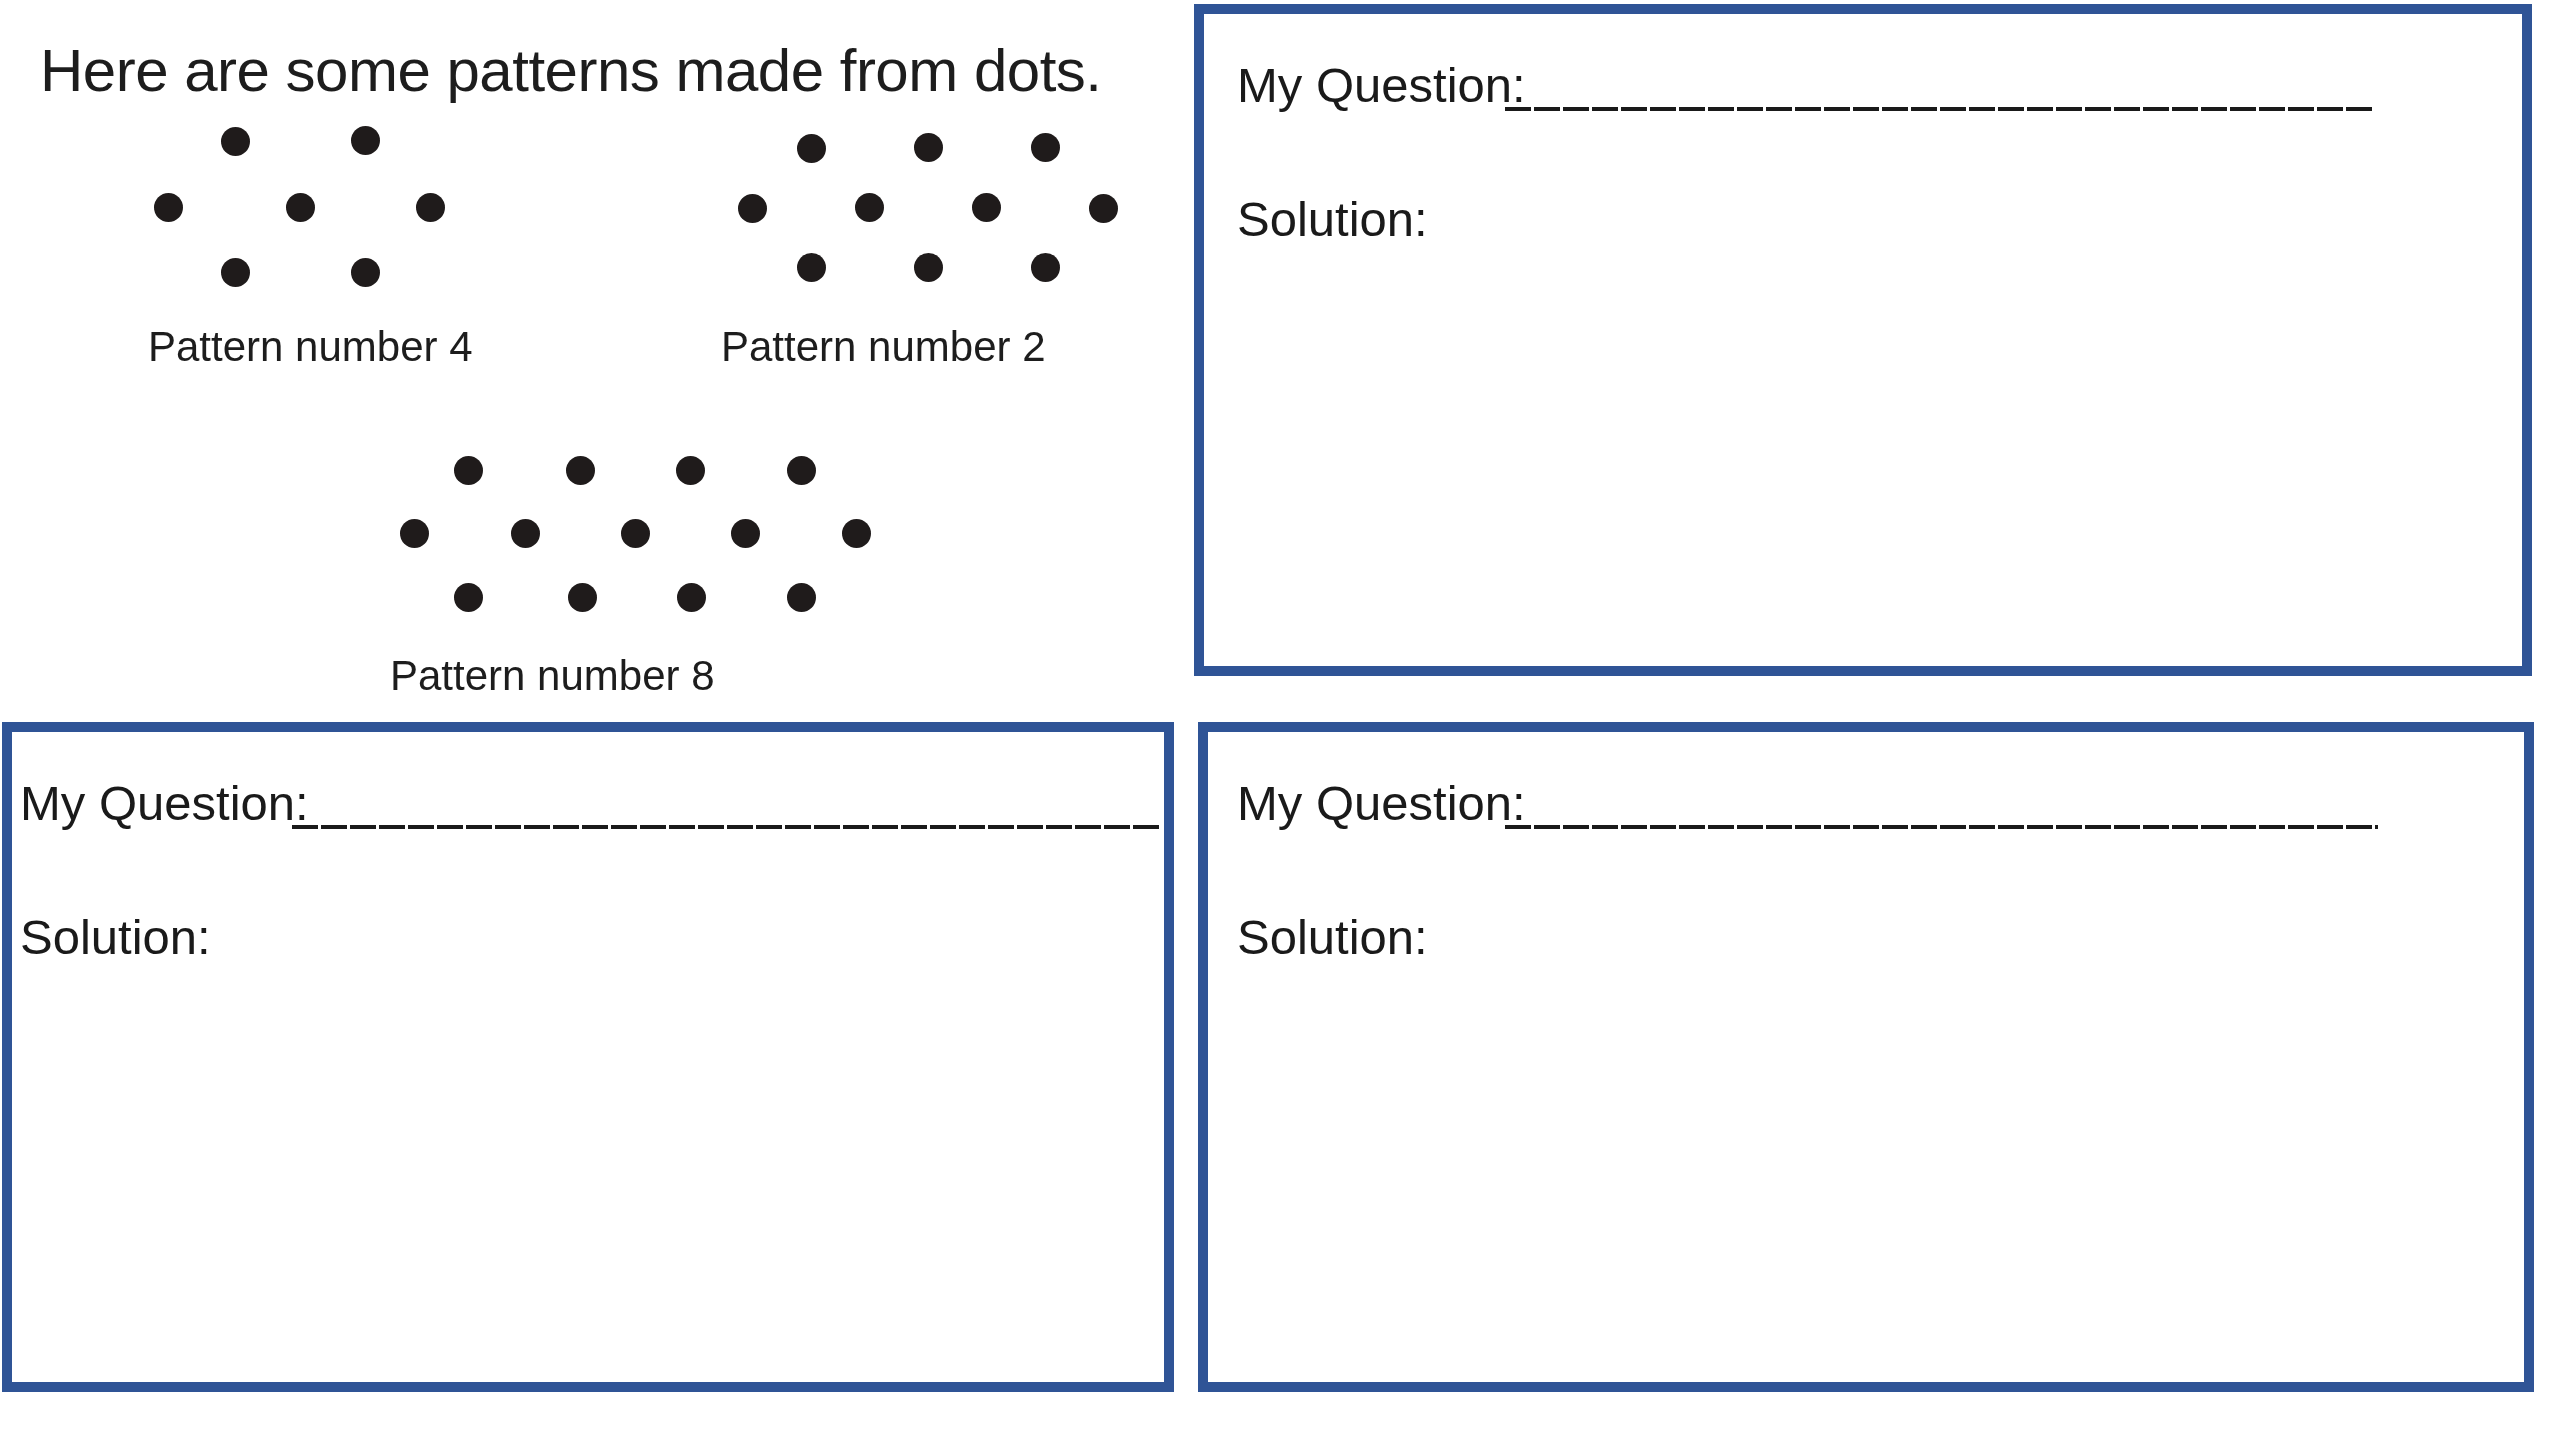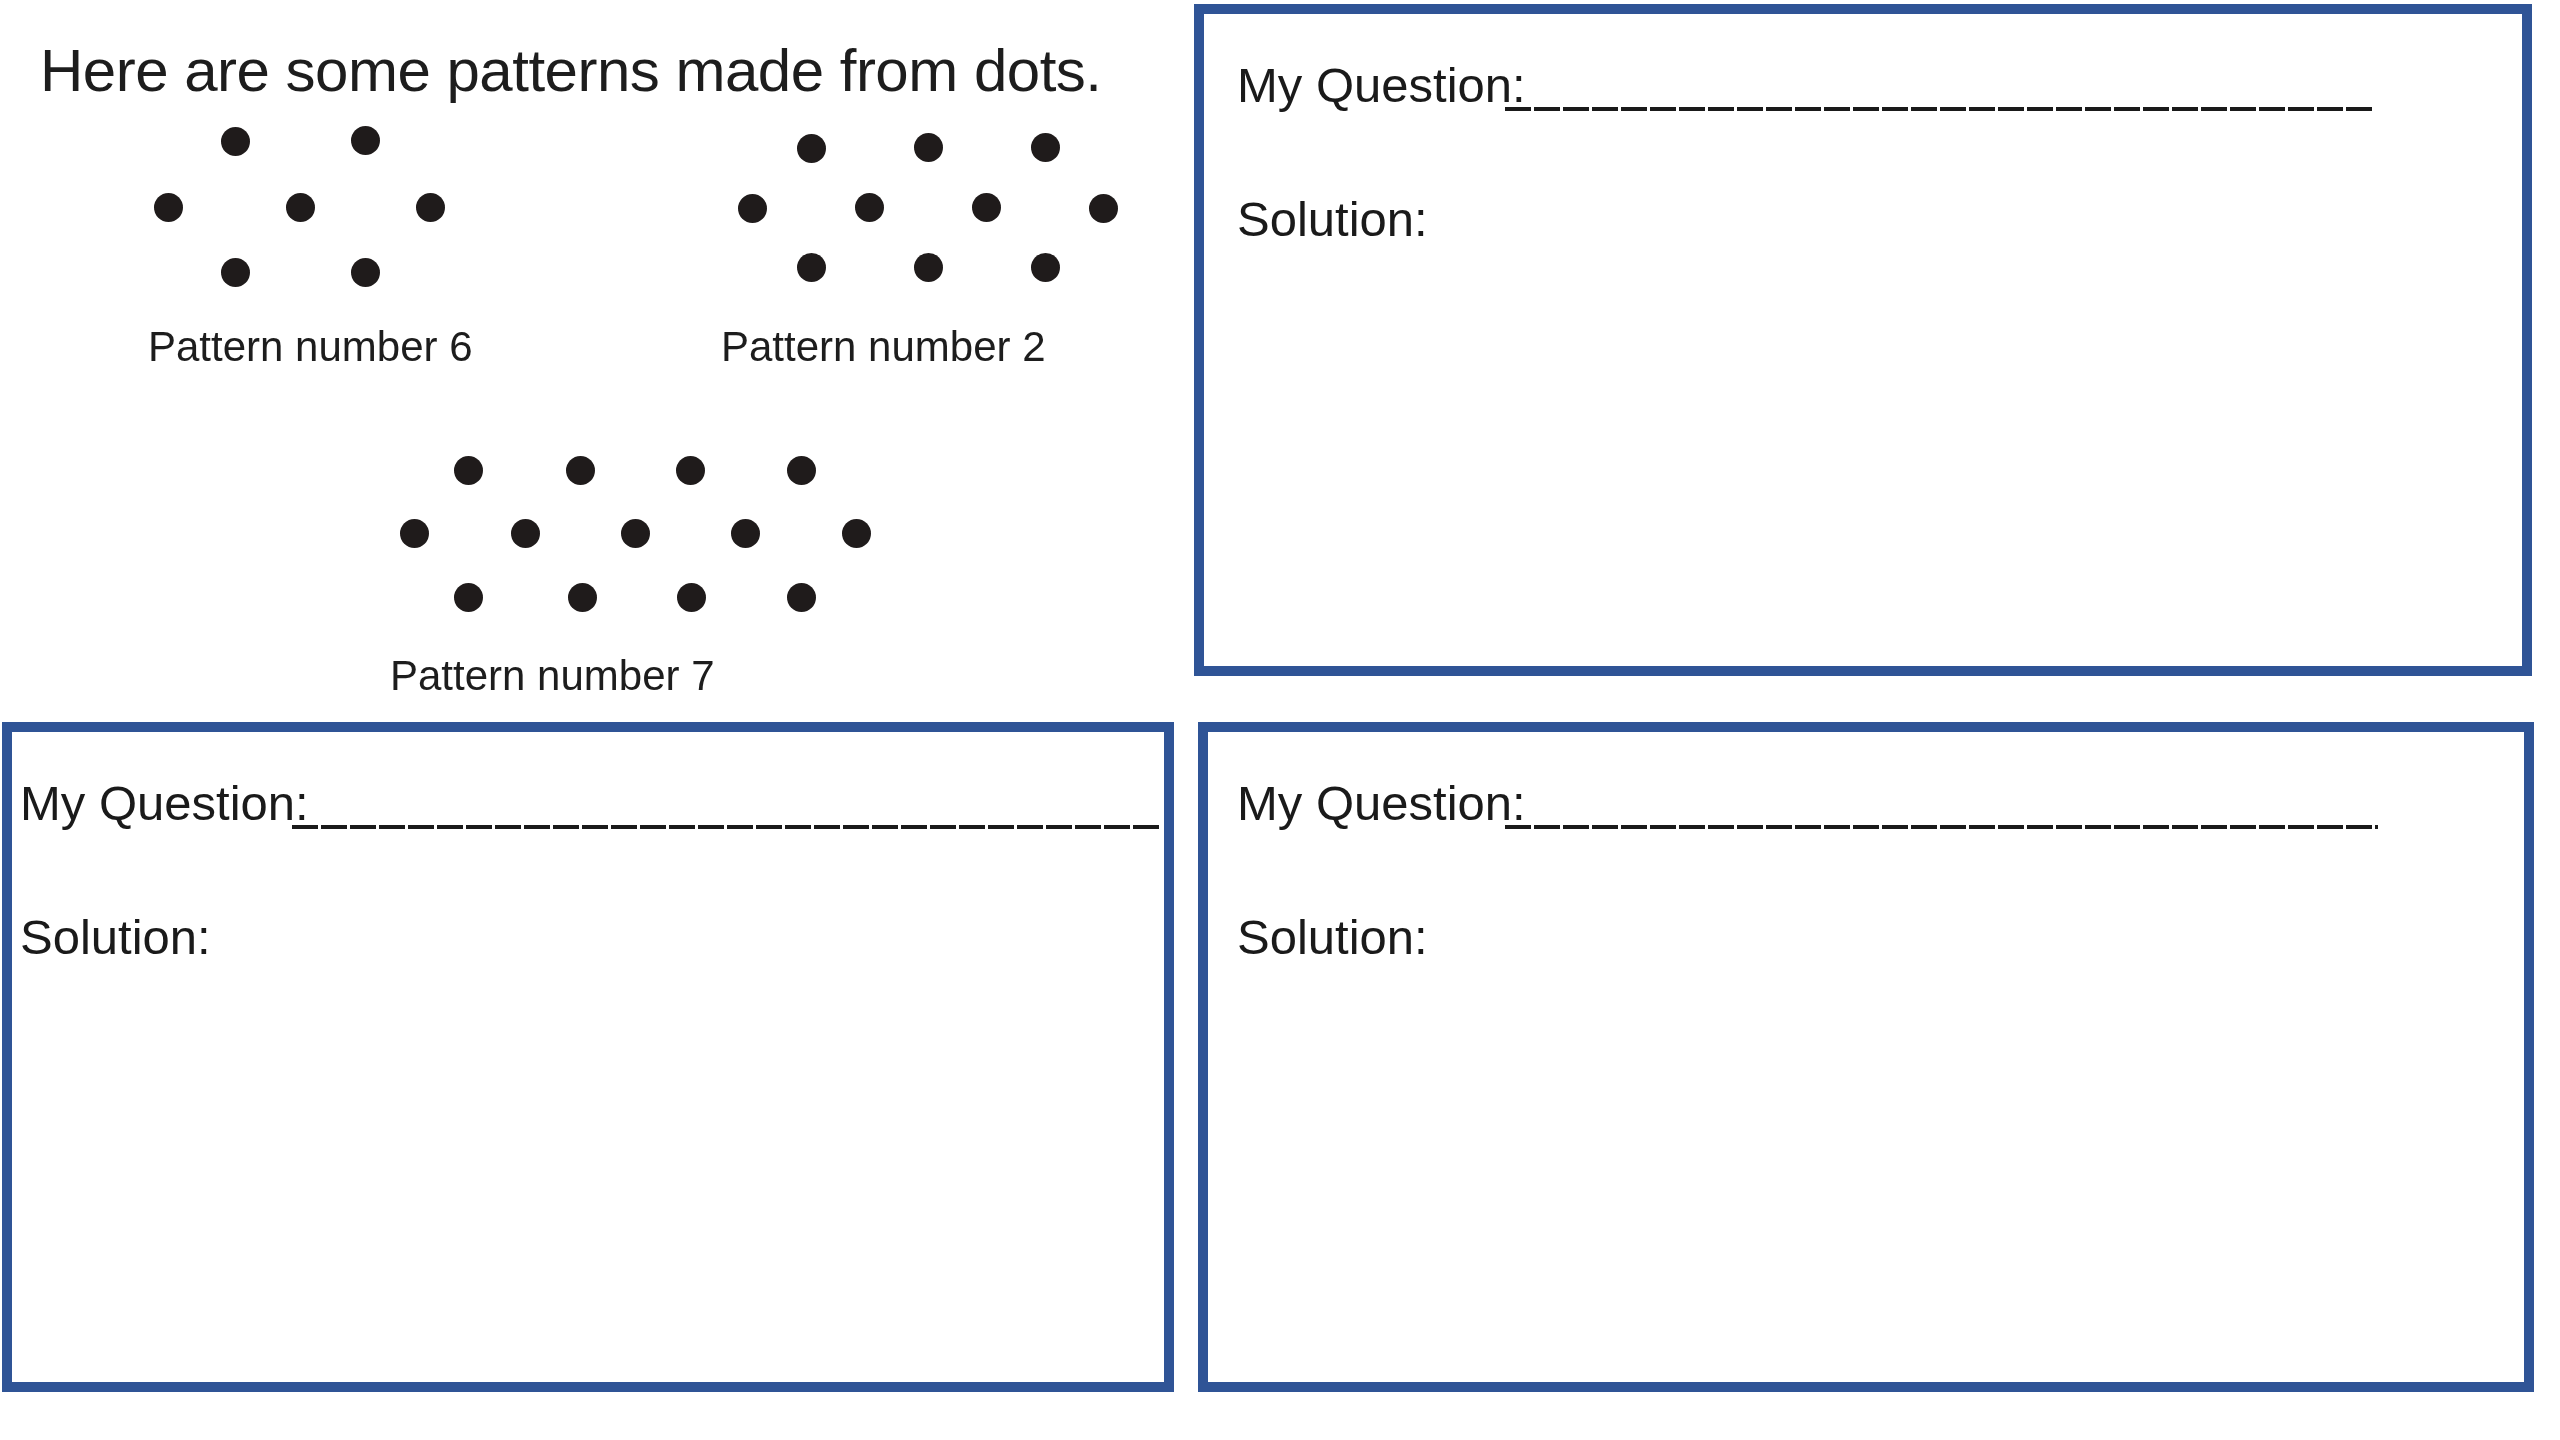--- a/index.html
+++ b/index.html
@@ -73,23 +73,23 @@
       <div class="dot" style="left: 510.5px; top: 518.5px; width: 29px; height: 29px; background: rgb(31, 27, 27);"></div>
       <div class="dot" style="left: 620.5px; top: 518.5px; width: 29px; height: 29px; background: rgb(31, 27, 27);"></div>
       <div class="dot" style="left: 730.5px; top: 518.5px; width: 29px; height: 29px; background: rgb(31, 27, 27);"></div>
       <div class="dot" style="left: 841.5px; top: 518.5px; width: 29px; height: 29px; background: rgb(31, 27, 27);"></div>
       <div class="dot" style="left: 453.5px; top: 582.5px; width: 29px; height: 29px; background: rgb(31, 27, 27);"></div>
       <div class="dot" style="left: 567.5px; top: 582.5px; width: 29px; height: 29px; background: rgb(31, 27, 27);"></div>
       <div class="dot" style="left: 676.5px; top: 582.5px; width: 29px; height: 29px; background: rgb(31, 27, 27);"></div>
       <div class="dot" style="left: 786.5px; top: 582.5px; width: 29px; height: 29px; background: rgb(31, 27, 27);"></div>
     </div>
 
-  <div class="pattern-label lbl-1">Pattern number 6</div>
+  <div class="pattern-label lbl-1">Pattern number 4</div>
   <div class="pattern-label lbl-2">Pattern number 2</div>
-  <div class="pattern-label lbl-3">Pattern number 7</div>
+  <div class="pattern-label lbl-3">Pattern number 8</div>
 
   <div class="qbox box-tr">
     <span class="q-label">My Question:</span>
     <div class="q-line"></div>
     <span class="s-label">Solution:</span>
   </div>
 
   <div class="qbox box-bl">
     <span class="q-label">My Question:</span>
     <div class="q-line"></div>

